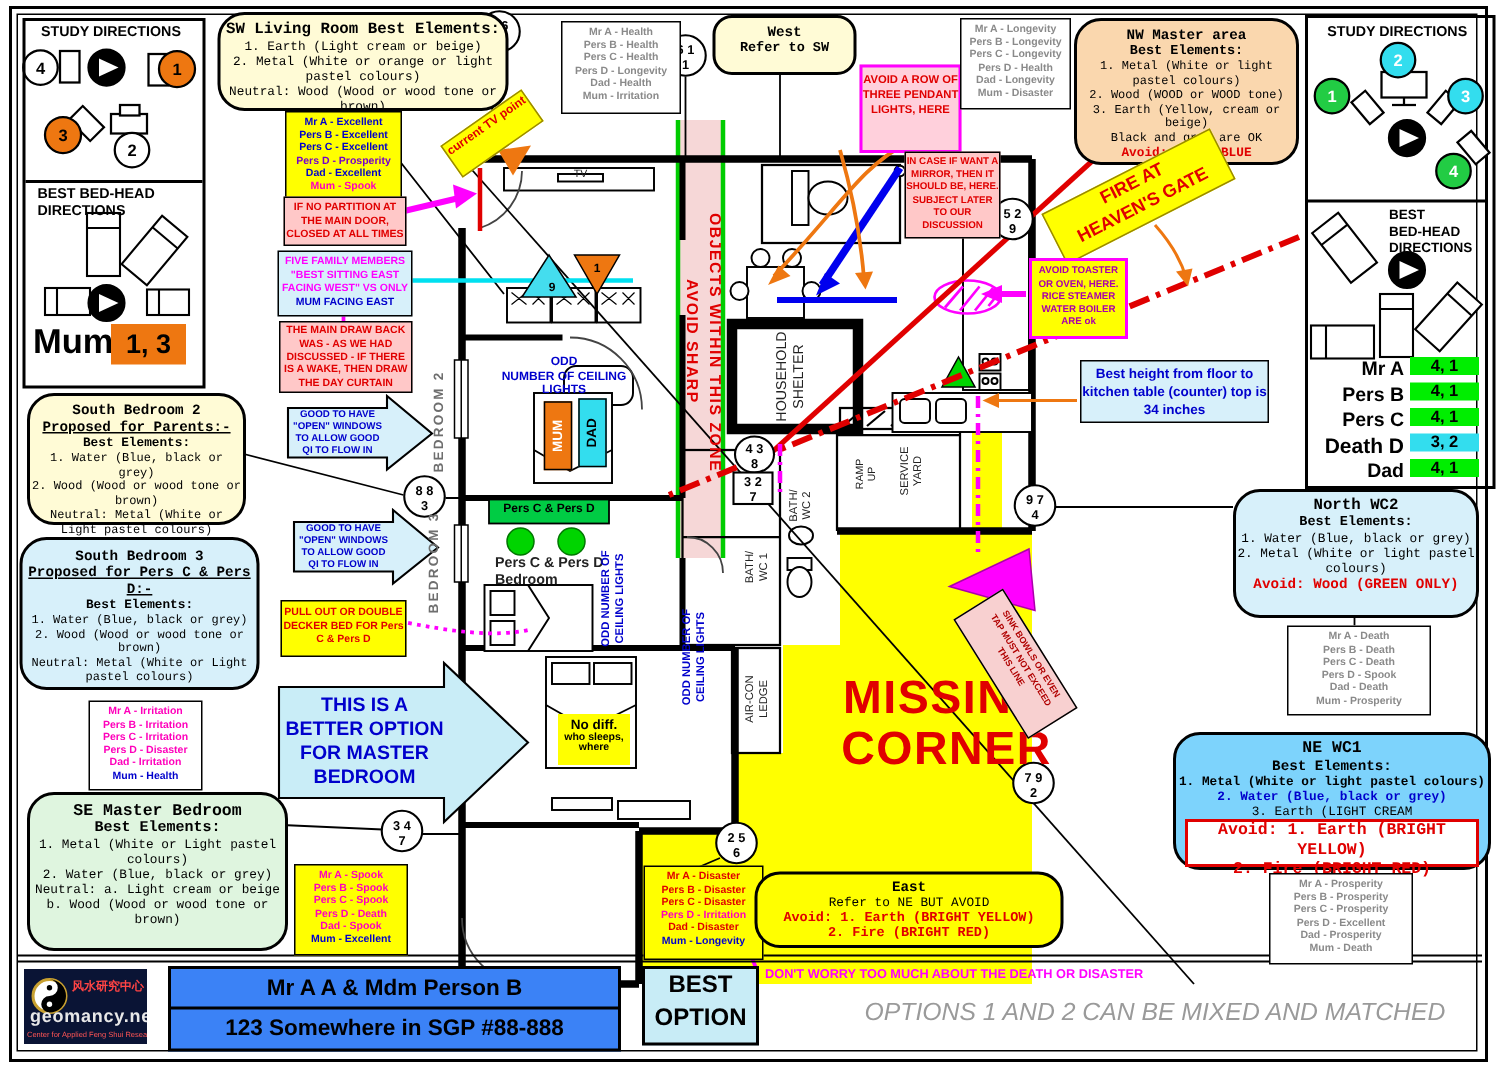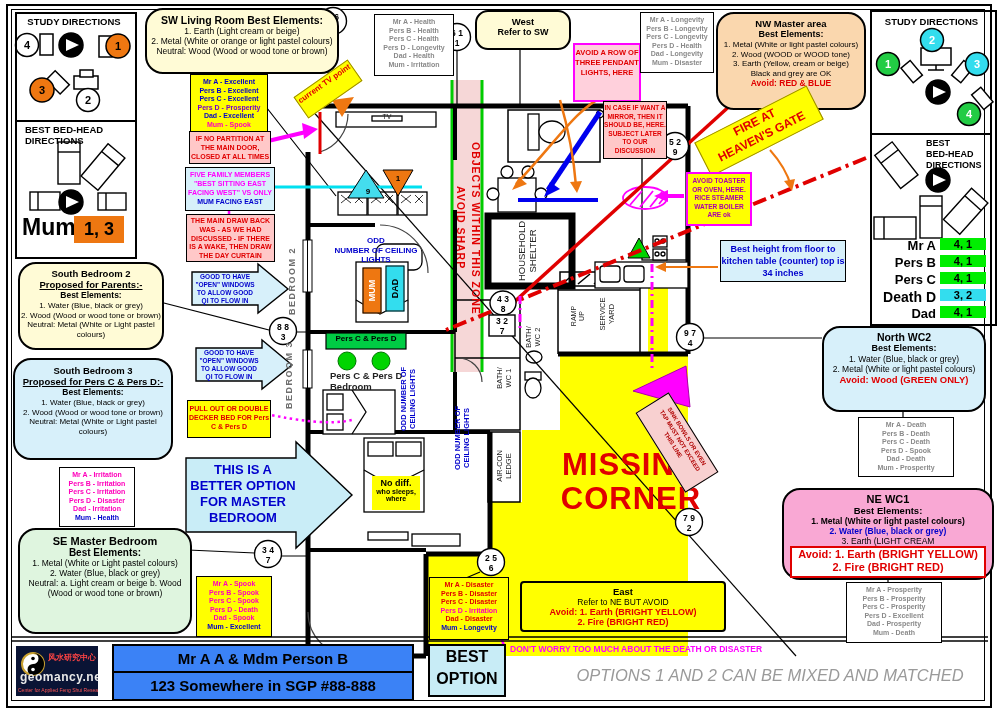--- a/index.html
+++ b/index.html
@@ -1,20 +1,20 @@
 <!DOCTYPE html>
 <html><head>
 <meta charset="utf-8">
 <style>
   html,body{margin:0;padding:0;background:#fff;font-family:"Liberation Sans",sans-serif;}
   #canvas{position:relative;width:1000px;height:710px;background:#fff;overflow:hidden;}
   .abs{position:absolute;}
   .frame1{left:6px;top:4px;width:982px;height:700px;border:2px solid #000;}
   .frame2{left:11px;top:9px;width:972px;height:690px;border:1px solid #000;}
-  .rbox{border:2px solid #000;border-radius:18px;text-align:center;background:#FFFBD6;}
+  .rbox{border:2px solid #000;border-radius:18px;text-align:center;background:#FFFBD6;font-family:Liberation Mono, monospace;}
   .nbox{border:1px solid #000;text-align:center;background:#fff;}
   .status div{font-weight:bold;font-size:7px;line-height:8.6px;text-align:center;}
   .status{padding-top:3px;}
   .tb{color:#0000CC}.tm{color:#FF00BB}.tr{color:#E00000}.tg{color:#8A8A8A}.tpu{color:#7700CC}
   .ttl{font-weight:bold;font-size:9.5px;line-height:11px;}
   .itm{font-size:8px;line-height:9.5px;}
   .itm8{font-size:8.5px;line-height:10px;}
   .red{color:#E00000}.blue{color:#0000CC}.mag{color:#FF00FF}
   .rot{transform:rotate(-90deg);}
   .plab{color:#6E6E6E;font-weight:bold;letter-spacing:1.5px;font-size:9px;text-align:center;}
@@ -480,21 +480,21 @@
     <div class="red" style="font-weight:bold;font-size:9.5px;">Avoid: Wood (GREEN ONLY)</div>
   </div>
   <div class="abs nbox status" style="left:858px;top:417px;width:94px;height:55px;">
     <div class="tg">Mr A -  Death</div>
     <div class="tg">Pers B -  Death</div>
     <div class="tg">Pers C -  Death</div>
     <div class="tg">Pers D -  Spook</div>
     <div class="tg">Dad -  Death</div>
     <div class="tg">Mum -  Prosperity</div>
   </div>
-  <div class="abs rbox" style="left:782px;top:488px;width:208px;height:88px;background:#f9a8d4;">
+  <div class="abs rbox" style="left:782px;top:488px;width:208px;height:88px;background:#7dd3fc;">
     <div class="ttl" style="margin-top:4px;font-size:11px;">NE  WC1</div>
     <div class="ttl" style="font-size:9.5px;">Best Elements:</div>
     <div style="font-weight:bold;font-size:8.5px;line-height:10px;">1. Metal (White or light pastel colours)</div>
     <div class="blue" style="font-weight:bold;font-size:8.5px;line-height:10px;">2. Water (Blue, black or grey)</div>
     <div style="font-size:8.5px;line-height:10px;">3. Earth (LIGHT CREAM</div>
     <div class="abs" style="left:6px;top:56px;width:192px;height:28px;background:#fff;border:2px solid #E00000;color:#E00000;font-weight:bold;font-size:11px;line-height:13px;text-align:center;">
       <div>Avoid: 1. Earth (BRIGHT YELLOW)</div>
       <div>2. Fire (BRIGHT RED)</div>
     </div>
   </div>
@@ -508,21 +508,21 @@
   </div>
 
   <div class="abs nbox status yell" style="left:429px;top:577px;width:78px;height:58px;">
     <div class="tr">Mr A -  Disaster</div>
     <div class="tr">Pers B -  Disaster</div>
     <div class="tr">Pers C -  Disaster</div>
     <div class="tm">Pers D -  Irritation</div>
     <div class="tr">Dad -  Disaster</div>
     <div class="tb">Mum -  Longevity</div>
   </div>
-  <div class="abs rbox yell" style="left:520px;top:581px;width:202px;height:47px;background:#FFFF00;border-radius:4px;">
+  <div class="abs rbox yell" style="left:503px;top:581px;width:202px;height:47px;background:#FFFF00;border-radius:17px;">
     <div class="ttl" style="margin-top:3px;">East</div>
     <div style="font-size:8.5px;">Refer to NE BUT AVOID</div>
     <div class="red" style="font-weight:bold;font-size:9px;">Avoid: 1. Earth (BRIGHT YELLOW)</div>
     <div class="red" style="font-weight:bold;font-size:9px;">2. Fire (BRIGHT RED)</div>
   </div>
 
   <div class="abs vrl" style="left:452px;top:84px;width:15px;height:288px;font-size:10.5px;">AVOID SHARP</div>
   <div class="abs vrl" style="left:467px;top:84px;width:15px;height:288px;font-size:10.5px;">OBJECTS WITHIN THIS ZONE</div>
 
   <div class="abs rot plab" style="left:258px;top:275px;width:70px;height:12px;">BEDROOM 2</div>

